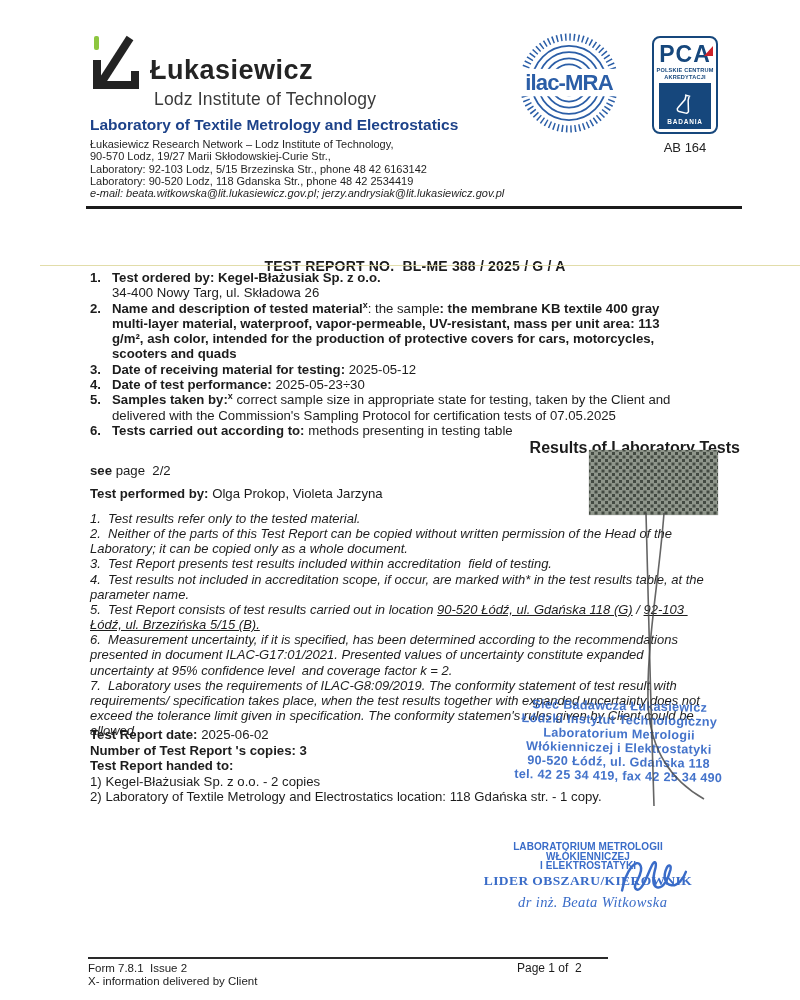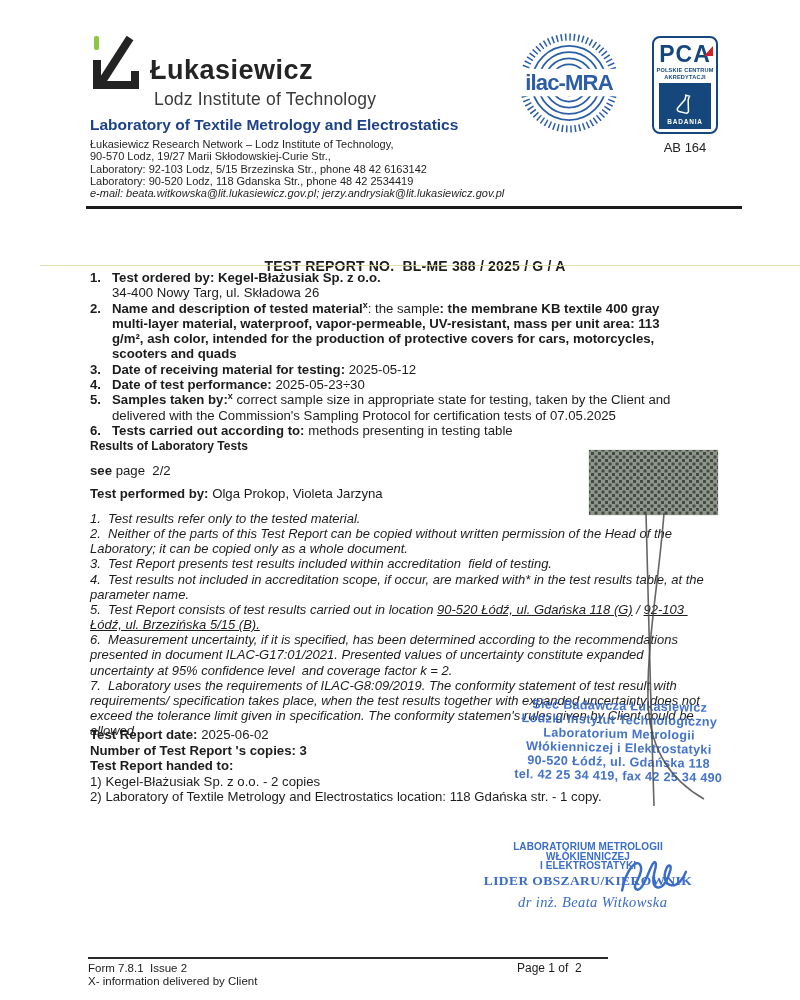--- a/index.html
+++ b/index.html
@@ -31,21 +31,21 @@
   .doc-title{left:90px;top:233px;width:650px;text-align:center;font-size:14px;font-weight:bold;letter-spacing:.2px;margin-top:25px;}
   .yellow-line{left:40px;top:265px;width:760px;height:1.2px;background:#ddd79b;opacity:.85;}
 
   
   .items{left:90px;top:270px;width:604px;font-size:13.2px;line-height:15.3px;}
   .item{display:flex;}
   .item .num{flex:none;width:22px;font-weight:bold;}
   .item .txt{flex:1;}
   sup{font-size:9px;line-height:0;vertical-align:super;font-weight:bold;}
 
-  .results-heading{left:90px;top:439px;width:650px;text-align:left;font-size:12px;font-weight:bold;}
+  .results-heading{left:90px;top:439px;width:650px;text-align:right;font-size:16px;font-weight:bold;}
   .see-line{left:90px;top:463px;font-size:13.2px;}
   .performed-line{left:90px;top:486px;font-size:13.2px;}
 
   
   .notes{left:90px;top:511px;width:620px;font-size:13px;line-height:15.15px;font-style:italic;color:#1d1d1d;}
   .notes p{margin:0;white-space:pre-wrap;}
   .u{text-decoration:underline;}
 
   
   .swatch{

